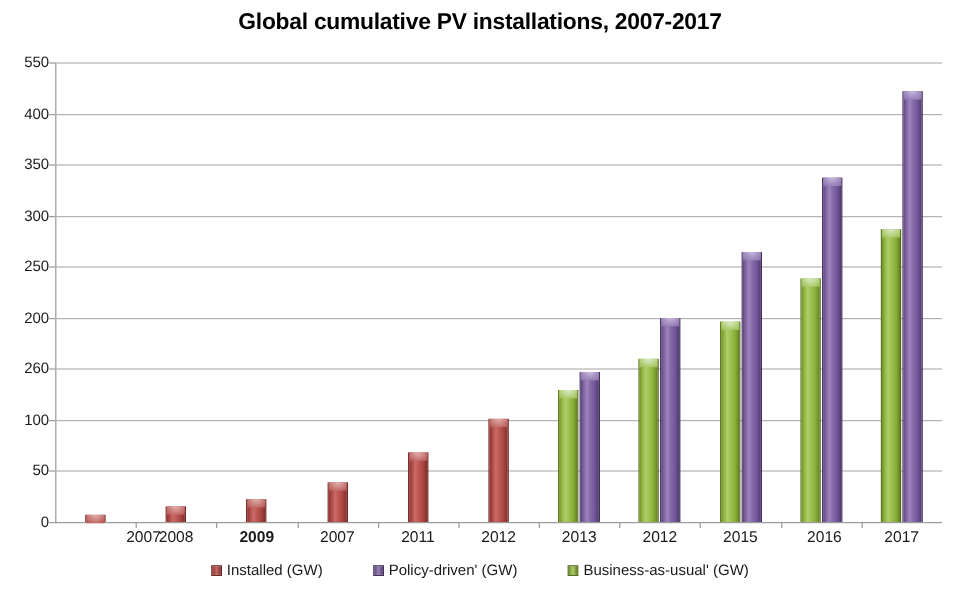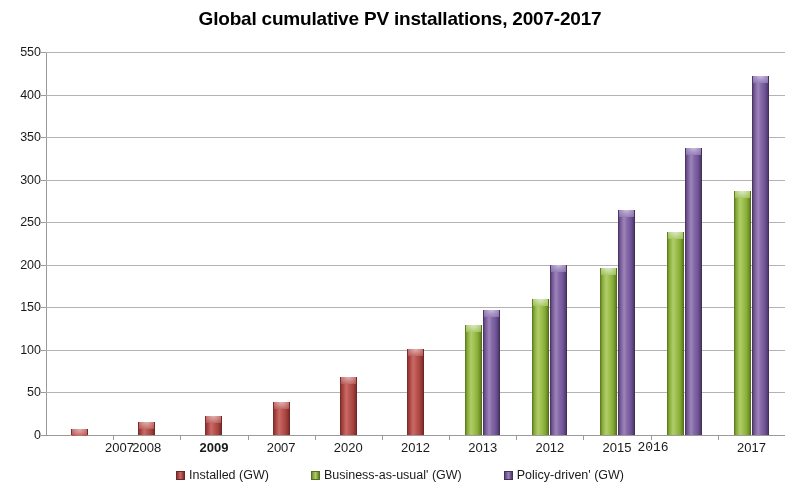--- a/index.html
+++ b/index.html
@@ -209,21 +209,21 @@
 
   <div id="chart-title">Global cumulative PV installations, 2007-2017</div>
 
   <div id="y-axis-labels">
       <div class="y-tick-label" style="top: 383px;">0</div>
       <div class="y-tick-mark" style="top: 383px;"></div>
       <div class="y-tick-label" style="top: 340.444px;">50</div>
       <div class="y-tick-mark" style="top: 340.444px;"></div>
       <div class="y-tick-label" style="top: 297.889px;">100</div>
       <div class="y-tick-mark" style="top: 297.889px;"></div>
-      <div class="y-tick-label" style="top: 255.333px;">150</div>
+      <div class="y-tick-label" style="top: 255.333px;">260</div>
       <div class="y-tick-mark" style="top: 255.333px;"></div>
       <div class="y-tick-label" style="top: 212.778px;">200</div>
       <div class="y-tick-mark" style="top: 212.778px;"></div>
       <div class="y-tick-label" style="top: 170.222px;">250</div>
       <div class="y-tick-mark" style="top: 170.222px;"></div>
       <div class="y-tick-label" style="top: 127.667px;">300</div>
       <div class="y-tick-mark" style="top: 127.667px;"></div>
       <div class="y-tick-label" style="top: 85.1111px;">350</div>
       <div class="y-tick-mark" style="top: 85.1111px;"></div>
       <div class="y-tick-label" style="top: 42.5556px;">400</div>
@@ -302,37 +302,37 @@
         <div class="bar-cap"></div>
       </div>
       <div class="x-tick-mark" style="left: 671.818px;"></div>
     </div>
 
   <div id="x-axis-labels">
       <div class="x-tick-label" style="left: 33.5909px; margin-left: 40px;">2007</div>
       <div class="x-tick-label" style="left: 100.773px;">2008</div>
       <div class="x-tick-label" style="left: 167.955px; font-weight: bold;">2009</div>
       <div class="x-tick-label" style="left: 235.136px;">2007</div>
-      <div class="x-tick-label" style="left: 302.318px;">2020</div>
+      <div class="x-tick-label" style="left: 302.318px;">2011</div>
       <div class="x-tick-label" style="left: 369.5px;">2012</div>
       <div class="x-tick-label" style="left: 436.682px;">2013</div>
       <div class="x-tick-label" style="left: 503.864px;">2012</div>
       <div class="x-tick-label" style="left: 571.045px;">2015</div>
-      <div class="x-tick-label" style="left: 607px; font-family: Liberation Mono, monospace;">2016</div>
+      <div class="x-tick-label" style="left: 641px;">2016</div>
       <div class="x-tick-label" style="left: 705.409px;">2017</div>
     </div>
 
   <div id="legend">
       <div class="legend-item">
         <span class="legend-swatch swatch-installed"></span>
         <span>Installed (GW)</span>
       </div>
       <div class="legend-item">
+        <span class="legend-swatch swatch-policy"></span>
+        <span>Policy-driven' (GW)</span>
+      </div>
+      <div class="legend-item">
         <span class="legend-swatch swatch-bau"></span>
         <span>Business-as-usual' (GW)</span>
       </div>
-      <div class="legend-item">
-        <span class="legend-swatch swatch-policy"></span>
-        <span>Policy-driven' (GW)</span>
-      </div>
     </div>
 
 </div>
 
 </body></html>

